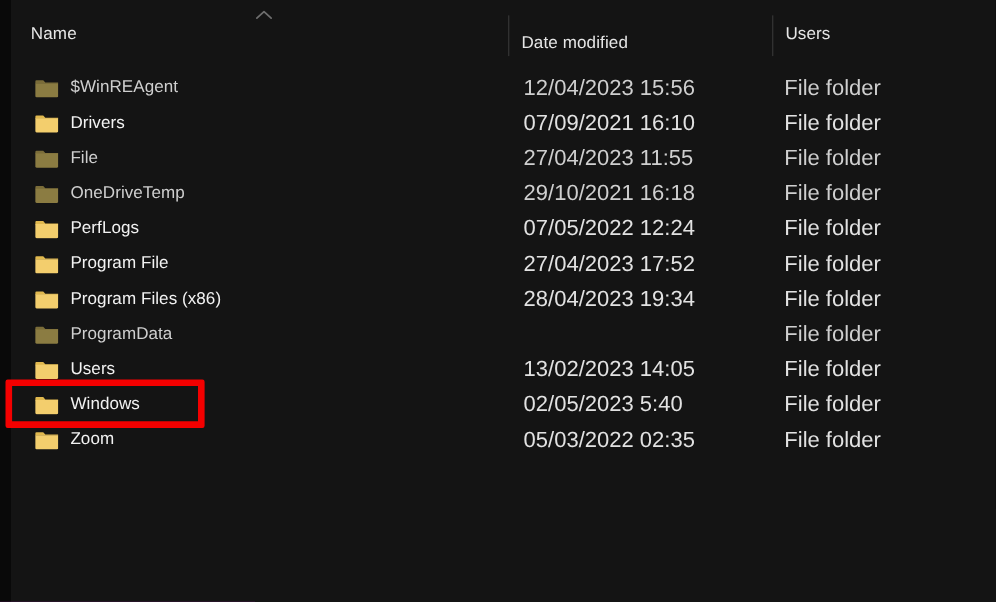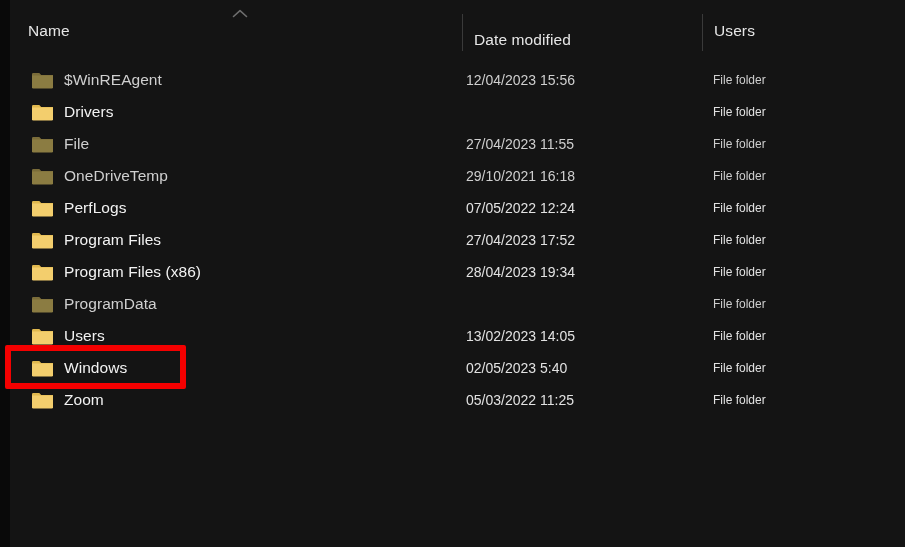--- a/index.html
+++ b/index.html
@@ -106,37 +106,37 @@
   .name-text {
     font-size: 15.5px;
     color: #f2f2f2;
     white-space: nowrap;
     letter-spacing: .05px;
   }
   .row.hidden-item .name-text { color: #cfcfcf; }
 
   .cell-date {
     position: absolute;
-    left: 466px;
+    left: 476px;
     top: 0;
     height: 32px;
     display: flex;
     align-items: center;
-    font-size: 14px;
+    font-size: 20px;
     color: #e2e2e2;
     white-space: nowrap;
   }
   .cell-type {
     position: absolute;
     left: 713px;
     top: 0;
     height: 32px;
     display: flex;
     align-items: center;
-    font-size: 12px;
+    font-size: 20px;
     color: #e2e2e2;
     white-space: nowrap;
   }
   .row.hidden-item .cell-date,
   .row.hidden-item .cell-type { color: #cfcfcf; }
 
   
   .annotation-box {
     position: absolute;
     box-sizing: border-box;
@@ -189,20 +189,21 @@
       <div class="row">
         <div class="cell-name">
           <span style="display: flex;">
             <svg class="folder-icon" viewBox="0 0 21 17" aria-hidden="true">
               <path d="M0 2.2a1.2 1.2 0 0 1 1.2-1.2h6.1l1.9 2.1H21V4H0z" fill="#e0b84e"></path>
               <path d="M0 3.6h21v11.6a1.3 1.3 0 0 1-1.3 1.3H1.3A1.3 1.3 0 0 1 0 15.2z" fill="#f3ce6d"></path>
             </svg>
           </span>
           <span class="name-text">Drivers</span>
         </div>
+        <div class="cell-date">07/09/2021 16:10</div>
         <div class="cell-type">File folder</div>
       </div>
       <div class="row hidden-item">
         <div class="cell-name">
           <span style="display: flex;">
             <svg class="folder-icon" viewBox="0 0 21 17" aria-hidden="true">
               <path d="M0 2.2a1.2 1.2 0 0 1 1.2-1.2h6.1l1.9 2.1H21V4H0z" fill="#7a6c39"></path>
               <path d="M0 3.6h21v11.6a1.3 1.3 0 0 1-1.3 1.3H1.3A1.3 1.3 0 0 1 0 15.2z" fill="#8b7c42"></path>
             </svg>
           </span>
@@ -238,21 +239,21 @@
         <div class="cell-type">File folder</div>
       </div>
       <div class="row">
         <div class="cell-name">
           <span style="display: flex;">
             <svg class="folder-icon" viewBox="0 0 21 17" aria-hidden="true">
               <path d="M0 2.2a1.2 1.2 0 0 1 1.2-1.2h6.1l1.9 2.1H21V4H0z" fill="#e0b84e"></path>
               <path d="M0 3.6h21v11.6a1.3 1.3 0 0 1-1.3 1.3H1.3A1.3 1.3 0 0 1 0 15.2z" fill="#f3ce6d"></path>
             </svg>
           </span>
-          <span class="name-text">Program Files</span>
+          <span class="name-text">Program File</span>
         </div>
         <div class="cell-date">27/04/2023 17:52</div>
         <div class="cell-type">File folder</div>
       </div>
       <div class="row">
         <div class="cell-name">
           <span style="display: flex;">
             <svg class="folder-icon" viewBox="0 0 21 17" aria-hidden="true">
               <path d="M0 2.2a1.2 1.2 0 0 1 1.2-1.2h6.1l1.9 2.1H21V4H0z" fill="#e0b84e"></path>
               <path d="M0 3.6h21v11.6a1.3 1.3 0 0 1-1.3 1.3H1.3A1.3 1.3 0 0 1 0 15.2z" fill="#f3ce6d"></path>
@@ -304,20 +305,20 @@
       <div class="row">
         <div class="cell-name">
           <span style="display: flex;">
             <svg class="folder-icon" viewBox="0 0 21 17" aria-hidden="true">
               <path d="M0 2.2a1.2 1.2 0 0 1 1.2-1.2h6.1l1.9 2.1H21V4H0z" fill="#e0b84e"></path>
               <path d="M0 3.6h21v11.6a1.3 1.3 0 0 1-1.3 1.3H1.3A1.3 1.3 0 0 1 0 15.2z" fill="#f3ce6d"></path>
             </svg>
           </span>
           <span class="name-text">Zoom</span>
         </div>
-        <div class="cell-date">05/03/2022 11:25</div>
+        <div class="cell-date">05/03/2022 02:35</div>
         <div class="cell-type">File folder</div>
       </div>
     </div>
 
   <div class="annotation-box" id="annotation-box" style="left: 5px; top: 345px; width: 181px; height: 44px; border-color: rgb(244, 0, 0);"></div>
 
 </div>
 
 </body></html>

